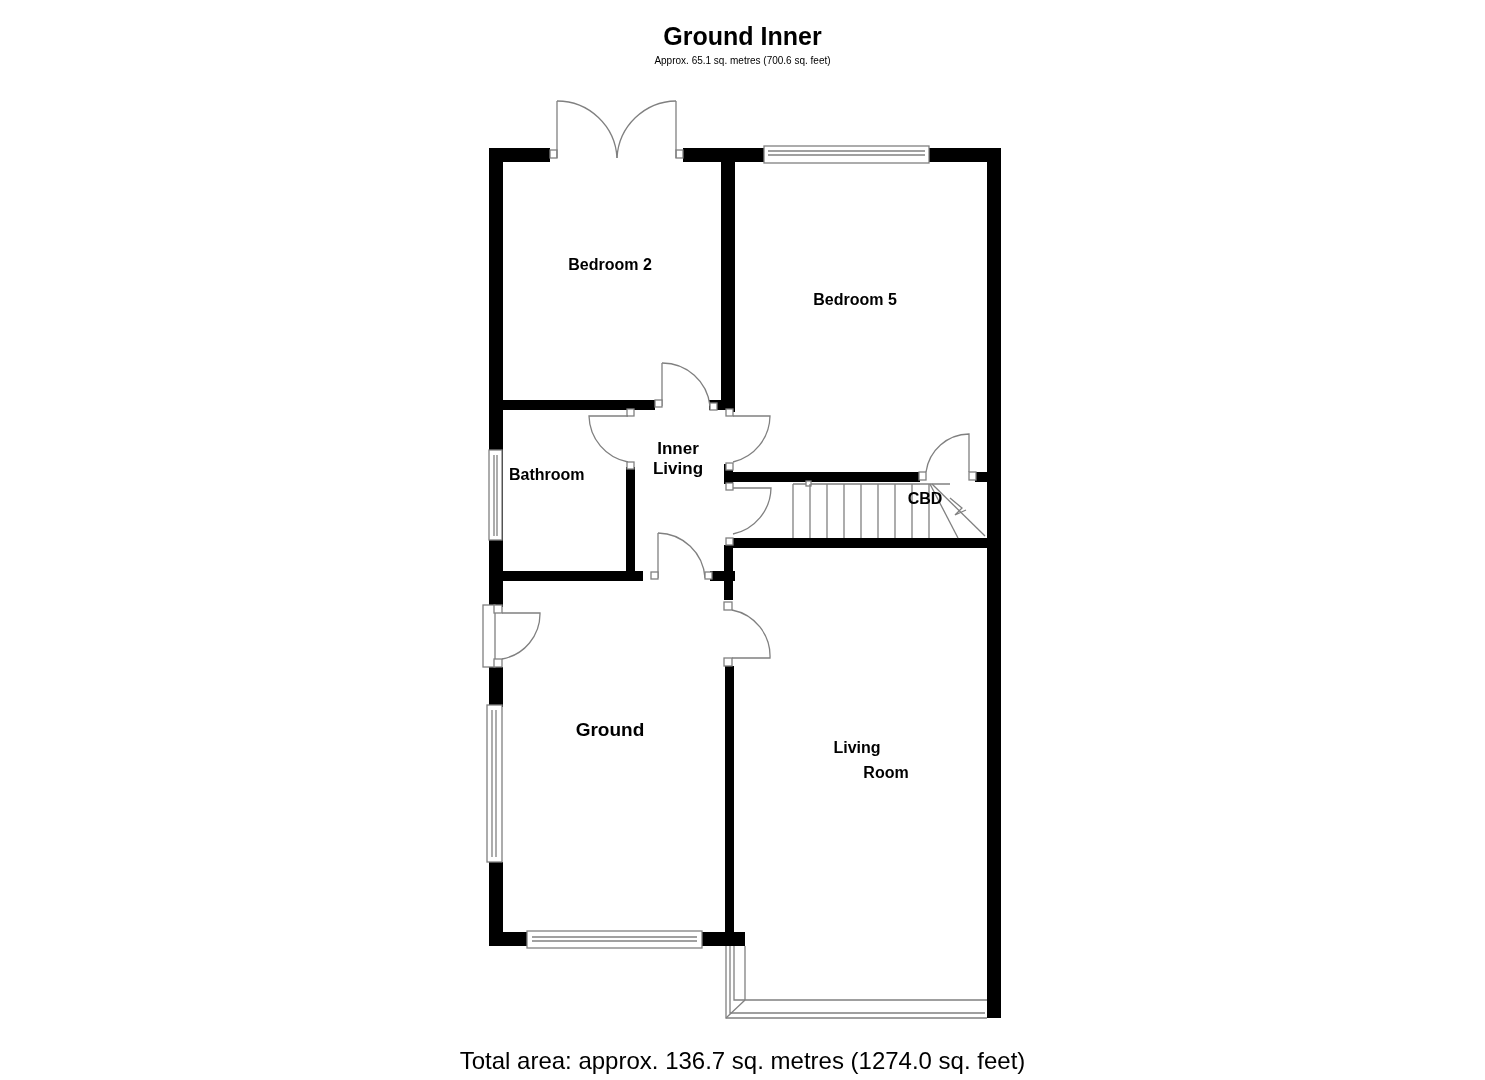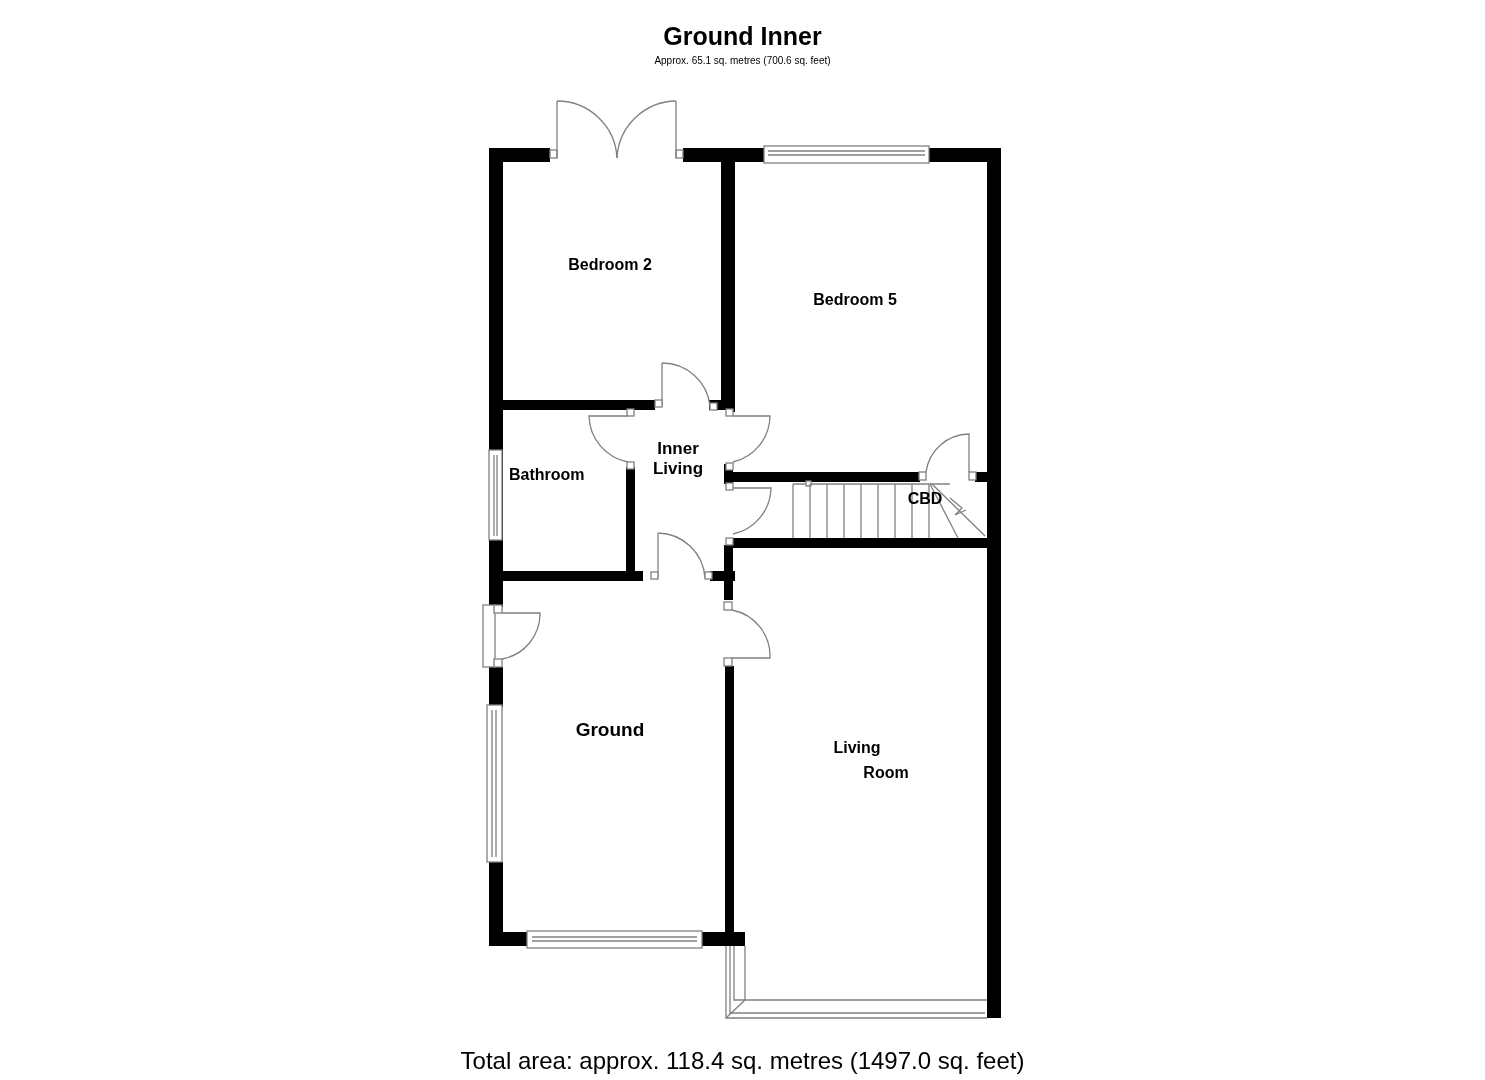--- a/index.html
+++ b/index.html
@@ -142,13 +142,13 @@
 <div class="room-label lg" style="left:520px; top:257px; width:180px;">Bedroom 2</div>
 <div class="room-label lg" style="left:765px; top:292px; width:180px;">Bedroom 5</div>
 <div class="room-label sm" style="left:628px; top:440px; width:100px;">Inner</div>
 <div class="room-label sm" style="left:628px; top:460px; width:100px;">Living</div>
 <div class="room-label lg" style="left:509px; top:467px; width:118px; text-align:left;">Bathroom</div>
 <div class="room-label lg" style="left:895px; top:491px; width:60px; text-align:center;">CBD</div>
 <div class="room-label md" style="left:540px; top:720px; width:140px;">Ground</div>
 <div class="room-label lg" style="left:797px; top:740px; width:120px;">Living</div>
 <div class="room-label lg" style="left:826px; top:765px; width:120px;">Room</div>
 
-<div class="total">Total area: approx. 118.4 sq. metres (1497.0 sq. feet)</div>
+<div class="total">Total area: approx. 136.7 sq. metres (1274.0 sq. feet)</div>
 
 </body></html>

